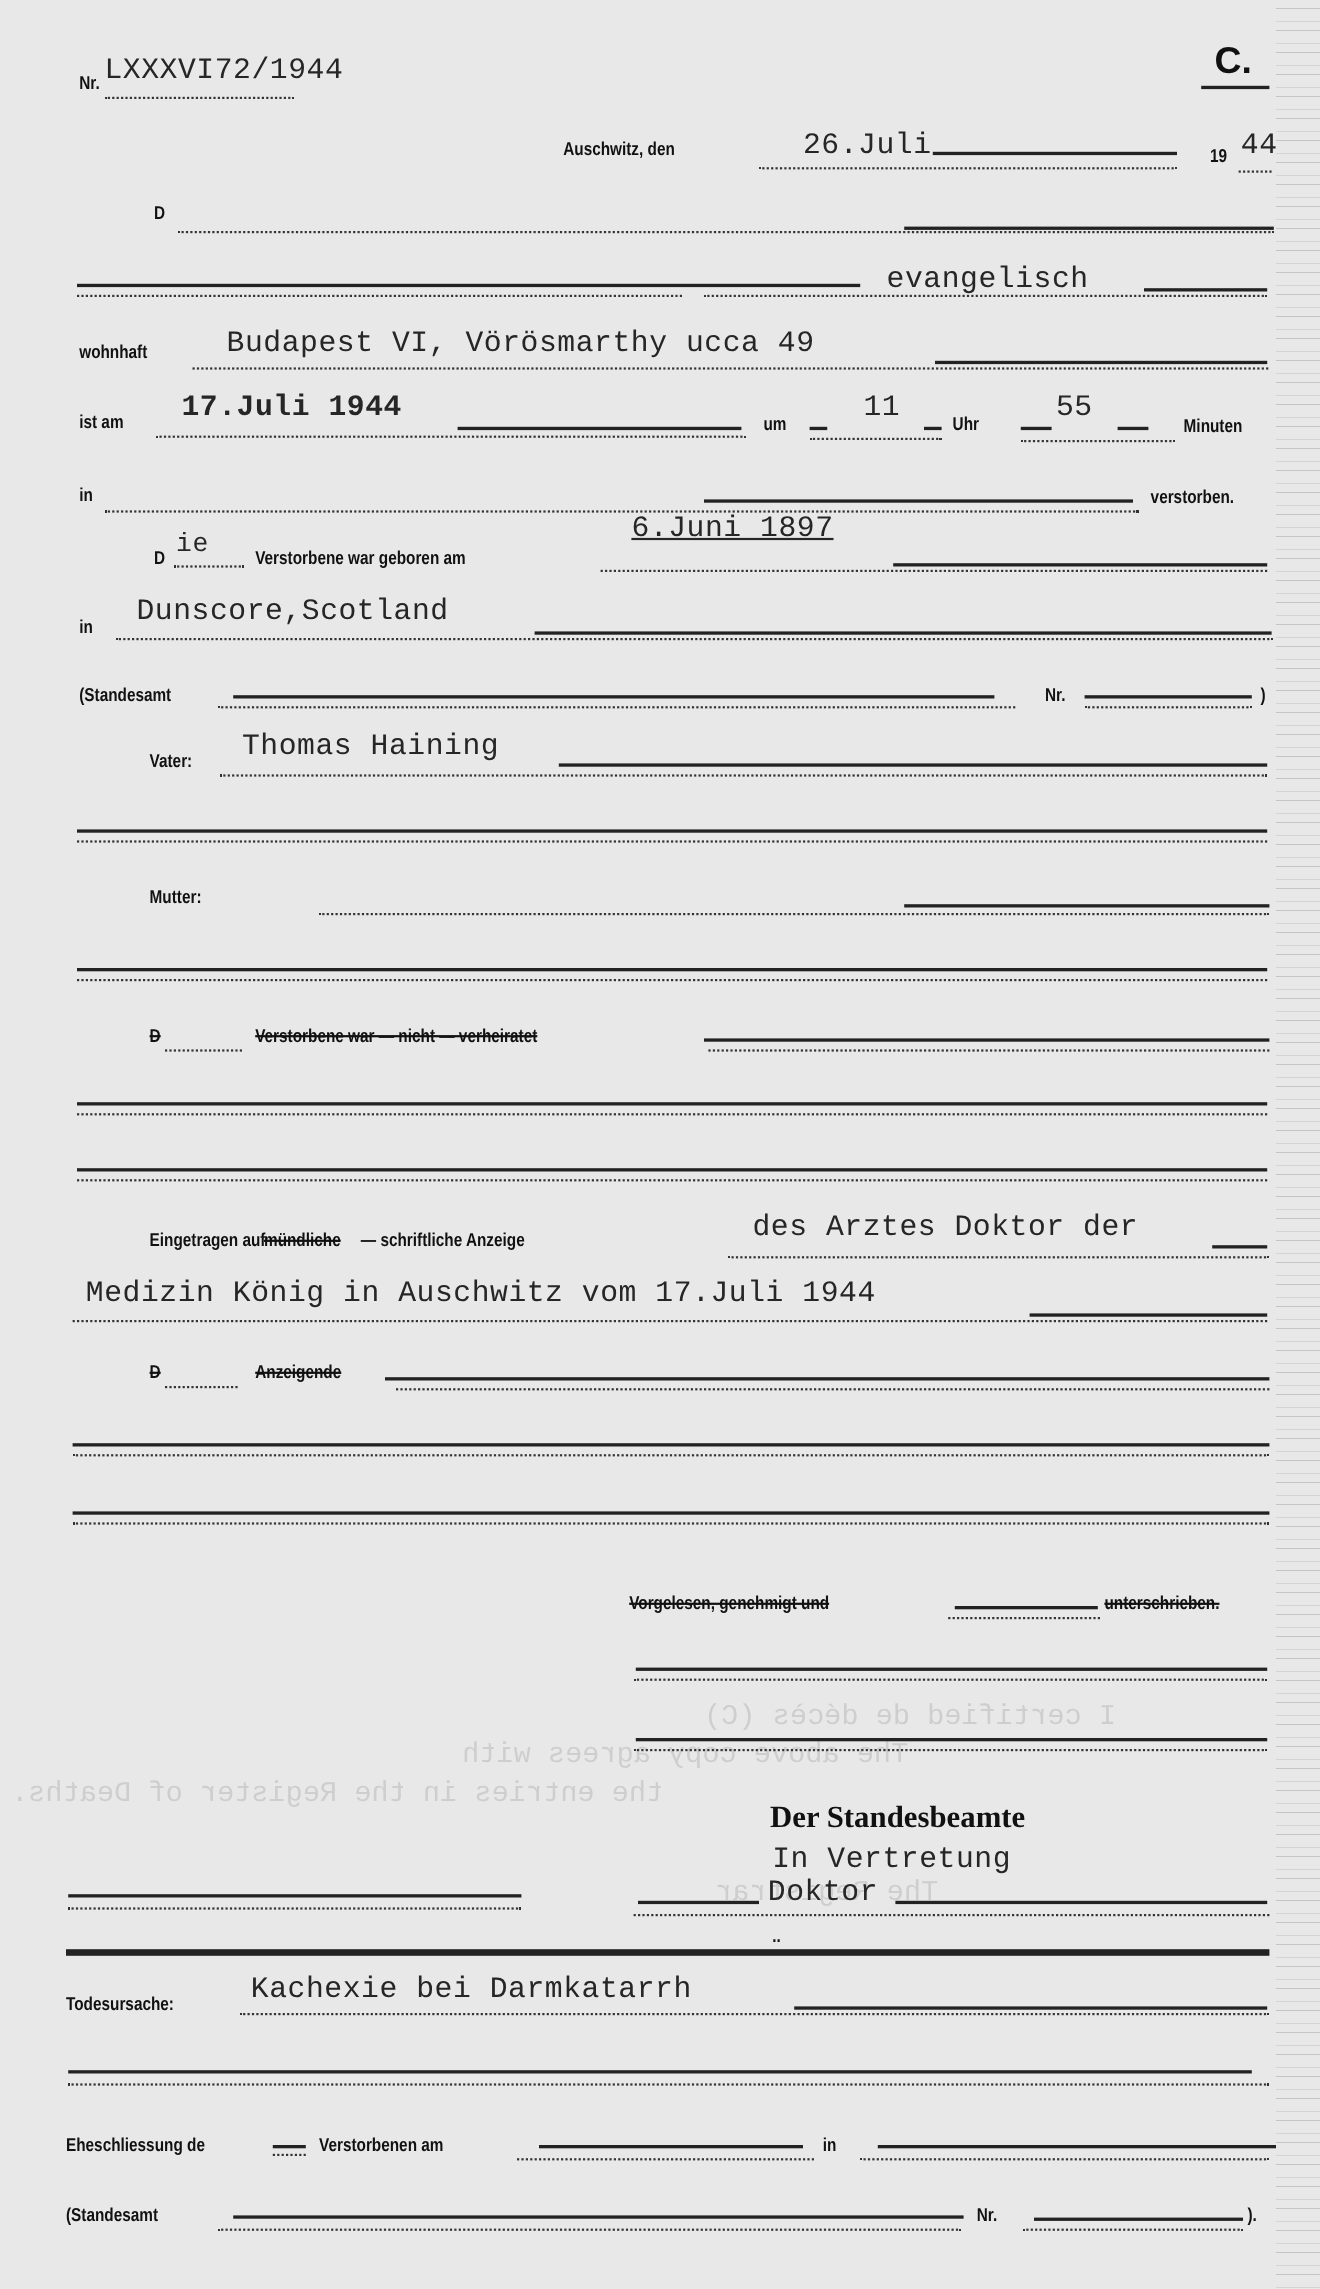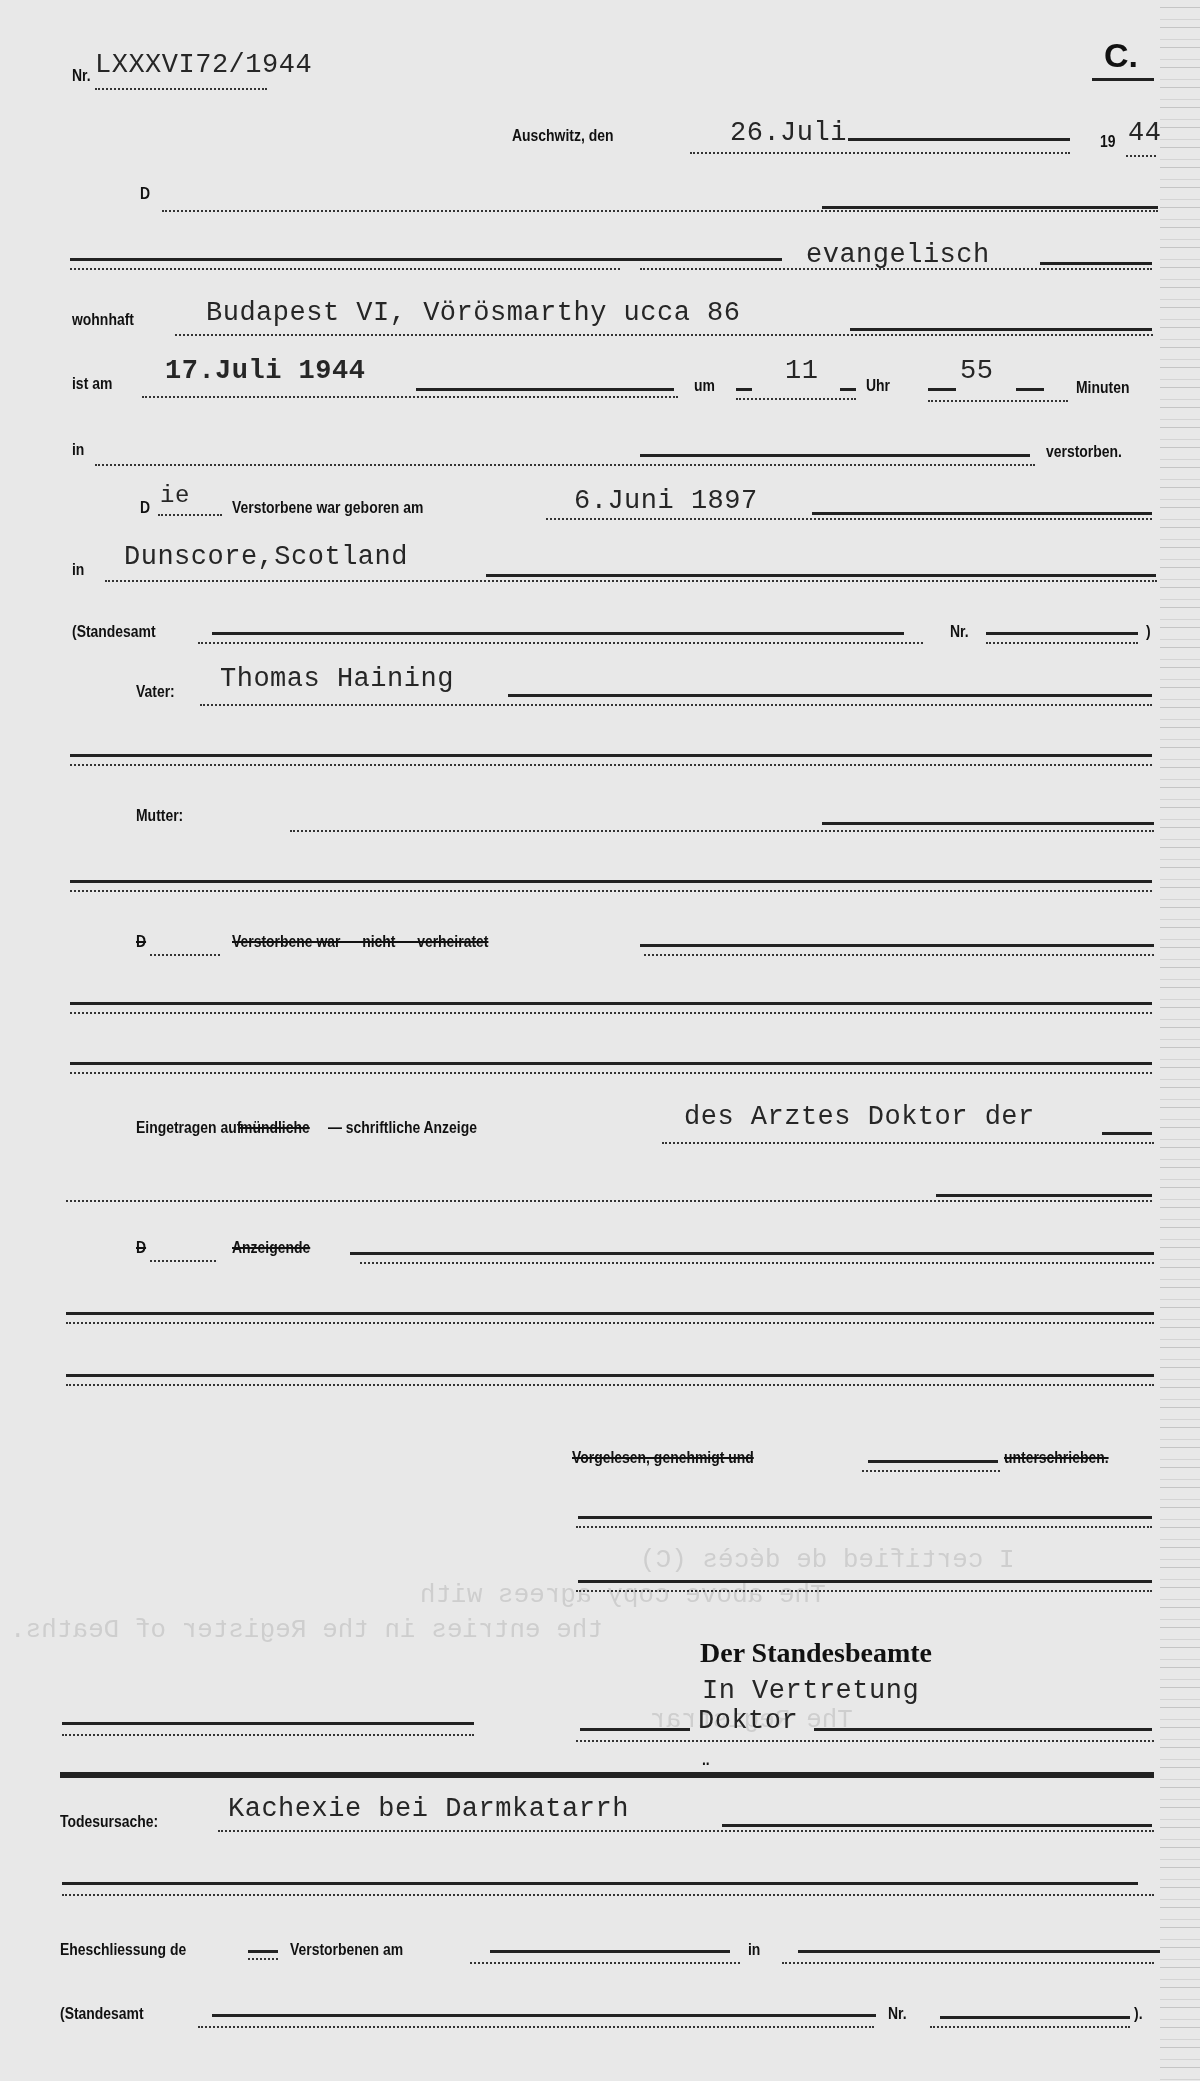--- a/index.html
+++ b/index.html
@@ -77,21 +77,21 @@
   <div class="line" style="left:822px; top:206px; width:336px;"></div>
   <div class="dots" style="left:162px; top:210px; width:996px;"></div>
 
   <div class="line" style="left:70px; top:258px; width:712px;"></div>
   <div class="dots" style="left:70px; top:268px; width:550px;"></div>
   <div class="dots" style="left:640px; top:268px; width:512px;"></div>
   <div class="type" style="left:806px; top:240px;">evangelisch</div>
   <div class="line" style="left:1040px; top:262px; width:112px;"></div>
 
   <div class="lbl" style="left:72px; top:310px;">wohnhaft</div>
-  <div class="type" style="left:206px; top:298px;">Budapest VI, Vörösmarthy ucca 86</div>
+  <div class="type" style="left:206px; top:298px;">Budapest VI, Vörösmarthy ucca 49</div>
   <div class="line" style="left:850px; top:328px; width:302px;"></div>
   <div class="dots" style="left:175px; top:334px; width:978px;"></div>
 
   <div class="lbl" style="left:72px; top:374px;">ist am</div>
   <div class="type" style="left:165px; top:356px;font-weight:bold;">17.Juli 1944</div>
   <div class="line" style="left:416px; top:388px; width:258px;"></div>
   <div class="dots" style="left:142px; top:396px; width:536px;"></div>
   <div class="lbl" style="left:694px; top:376px;">um</div>
   <div class="line" style="left:736px; top:388px; width:16px;"></div>
   <div class="type" style="left:785px; top:356px;">11</div>
@@ -106,21 +106,21 @@
 
   <div class="lbl" style="left:72px; top:440px;">in</div>
   <div class="line" style="left:640px; top:454px; width:390px;"></div>
   <div class="dots" style="left:95px; top:464px; width:940px;"></div>
   <div class="lbl" style="left:1046px; top:442px;">verstorben.</div>
 
   <div class="lbl" style="left:140px; top:498px;">D</div>
   <div class="type" style="left:160px; top:482px; font-size:24px;">ie</div>
   <div class="dots" style="left:158px; top:514px; width:64px;"></div>
   <div class="lbl" style="left:232px; top:498px;">Verstorbene war geboren am</div>
-  <div class="type" style="left:574px; top:486px;">6.Juni 1897</div>
+  <div class="type" style="left:574px; top:466px;text-decoration:underline;">6.Juni 1897</div>
   <div class="line" style="left:812px; top:512px; width:340px;"></div>
   <div class="dots" style="left:546px; top:518px; width:606px;"></div>
 
   <div class="lbl" style="left:72px; top:560px;">in</div>
   <div class="type" style="left:124px; top:542px;">Dunscore,Scotland</div>
   <div class="line" style="left:486px; top:574px; width:670px;"></div>
   <div class="dots" style="left:105px; top:580px; width:1052px;"></div>
 
   <div class="lbl" style="left:72px; top:622px;">(Standesamt</div>
   <div class="line" style="left:212px; top:632px; width:692px;"></div>
@@ -156,20 +156,21 @@
   <div class="line" style="left:70px; top:1062px; width:1082px;"></div>
   <div class="dots" style="left:70px; top:1072px; width:1082px;"></div>
 
   <div class="lbl" style="left:136px; top:1118px;">Eingetragen auf</div>
   <div class="lbl strike" style="left:240px; top:1118px;">mündliche</div>
   <div class="lbl" style="left:328px; top:1118px;">— schriftliche Anzeige</div>
   <div class="type" style="left:684px; top:1102px;">des Arztes Doktor der</div>
   <div class="line" style="left:1102px; top:1132px; width:50px;"></div>
   <div class="dots" style="left:662px; top:1142px; width:492px;"></div>
 
+  <div class="type" style="left:78px; top:1162px;">Medizin König in Auschwitz vom 17.Juli 1944</div>
   <div class="line" style="left:936px; top:1194px; width:216px;"></div>
   <div class="dots" style="left:66px; top:1200px; width:1086px;"></div>
 
   <div class="lbl strike" style="left:136px; top:1238px;">D</div>
   <div class="dots" style="left:150px; top:1260px; width:66px;"></div>
   <div class="lbl strike" style="left:232px; top:1238px;">Anzeigende</div>
   <div class="line" style="left:350px; top:1252px; width:804px;"></div>
   <div class="dots" style="left:360px; top:1262px; width:794px;"></div>
 
   <div class="line" style="left:66px; top:1312px; width:1088px;"></div>

